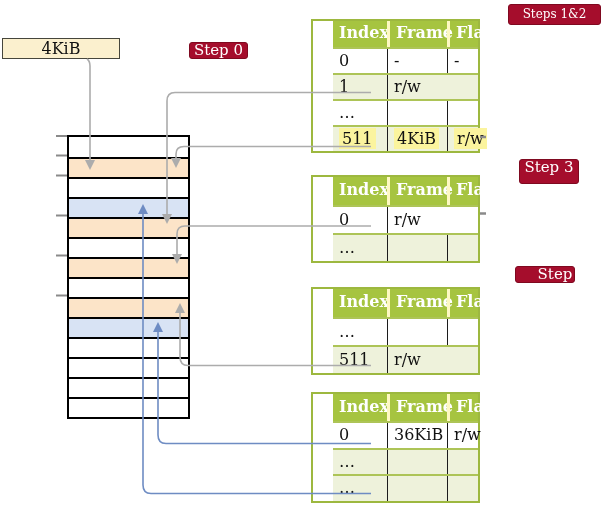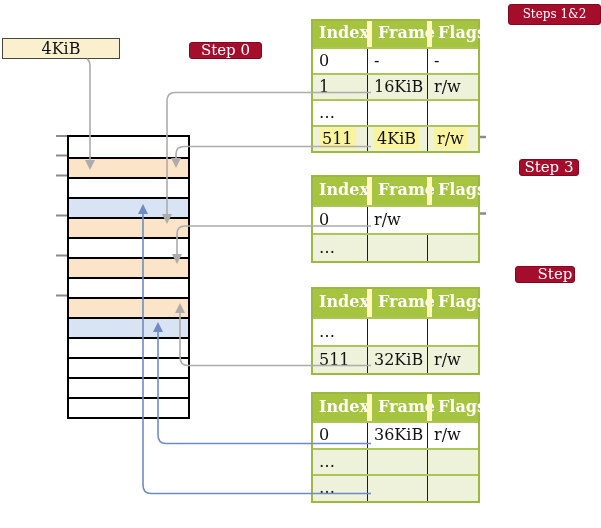--- a/index.html
+++ b/index.html
@@ -11,43 +11,43 @@
   .pointer-box{
     position:absolute;left:2px;top:38px;width:118px;height:21px;
     background:var(--cream);border:1px solid #46463c;box-sizing:border-box;
     text-align:center;line-height:19px;font-size:16px;color:#101010;
   }
   
   .step-label{
     position:absolute;background:var(--red);color:#fff;border-radius:3px;
     text-align:center;font-size:15px;border:1px solid #7f0920;box-sizing:border-box;
   }
-  #label-step0{left:189px;top:42px;width:73px;height:17px;line-height:15px;}
+  #label-step0{left:189px;top:42px;width:59px;height:17px;line-height:15px;}
   #label-steps12{left:508px;top:4px;width:93px;height:21px;line-height:19px;font-size:12px;}
-  #label-step3{left:519px;top:159px;width:60px;height:17px;line-height:15px;}
+  #label-step3{left:519px;top:159px;width:60px;height:25px;line-height:15px;}
   #label-step4{left:515px;top:266px;width:60px;height:17px;line-height:15px;padding-left:20px;}
   
   .memory-stack{
     position:absolute;left:67px;top:135px;width:123px;height:284px;
     border:2px solid #000;box-sizing:border-box;background:#fff;z-index:1;
   }
   .stack-row{height:20px;box-sizing:border-box;border-top:2px solid #000;}
   .stack-row:first-child{border-top:none;}
   .stack-row.white{background:#ffffff;}
   .stack-row.peach{background:var(--peach);}
   .stack-row.blue{background:var(--bluerow);}
   
   .ptable{
     position:absolute;left:311px;width:169px;
     border:2px solid var(--tborder);box-sizing:border-box;background:#fff;z-index:1;
   }
   #table-0{top:19px;}  #table-1{top:175px;}  #table-2{top:287px;}  #table-3{top:392px;}
-  .thead,.trow{display:grid;grid-template-columns:54px 60px 51px;box-sizing:border-box;}
+  .thead,.trow{display:grid;grid-template-columns:54px 60px 51px;box-sizing:border-box;margin-left:20px;}
   .thead{background:var(--thead);color:#fff;font-weight:bold;font-size:16px;}
-  .thead > div{padding-left:6px;box-sizing:border-box;border-left:5px solid #fef9c3;}
+  .thead > div{padding-left:6px;box-sizing:border-box;border-left:3px solid #fef9c3;}
   .thead > div:first-child{border-left:none;}
   .trow{font-size:16px;border-top:2px solid var(--tline);}
   .trow > div{padding-left:6px;box-sizing:border-box;border-left:1.5px solid #1c1c1c;overflow:hidden;}
   .trow > div:first-child{border-left:none;}
   .trow.odd{background:var(--talt);}
   .trow.even{background:#ffffff;}
   #table-0 .thead,#table-0 .trow{height:26px;line-height:24px;}
   #table-1 .thead,#table-1 .trow{height:28px;line-height:26px;}
   #table-2 .thead,#table-2 .trow{height:28px;line-height:26px;}
   #table-3 .thead{height:27px;line-height:25px;}
@@ -97,21 +97,20 @@
         <div>Frame</div>
         <div>Flags</div>
       </div>
       <div class="trow even">
         <div>0</div>
         <div>-</div>
         <div>-</div>
       </div>
       <div class="trow odd">
         <div>1</div>
-        <div>16KiB</div>
         <div>r/w</div>
       </div>
       <div class="trow even">
         <div>…</div>
         <div></div>
         <div></div>
       </div>
       <div class="trow odd">
         <div><span class="hl">511</span></div>
         <div><span class="hl">4KiB</span></div>
@@ -140,21 +139,20 @@
         <div>Frame</div>
         <div>Flags</div>
       </div>
       <div class="trow even">
         <div>…</div>
         <div></div>
         <div></div>
       </div>
       <div class="trow odd">
         <div>511</div>
-        <div>32KiB</div>
         <div>r/w</div>
       </div>
     </div>
   <div class="ptable" id="table-3">
       <div class="thead">
         <div>Index</div>
         <div>Frame</div>
         <div>Flags</div>
       </div>
       <div class="trow even">

